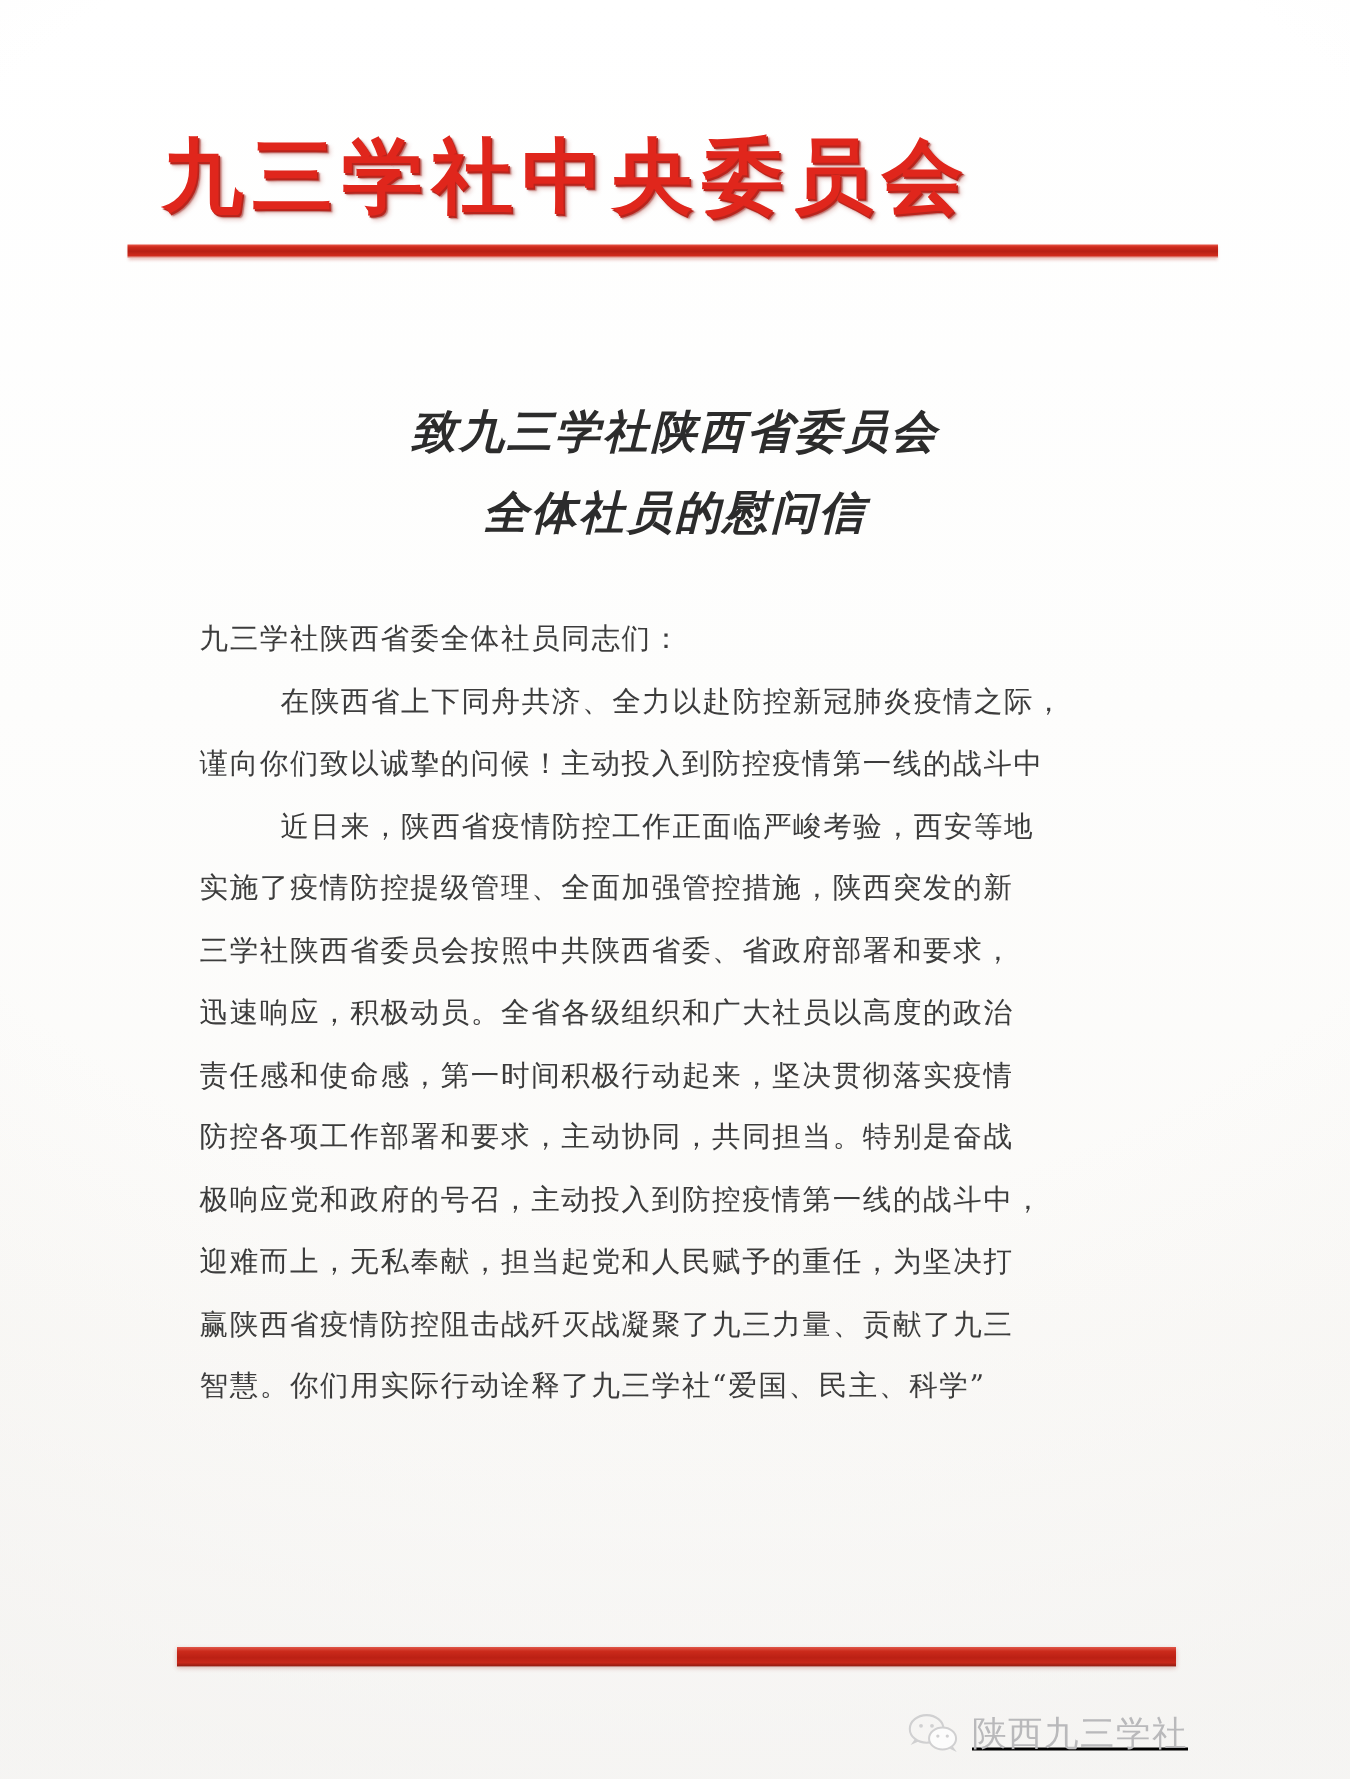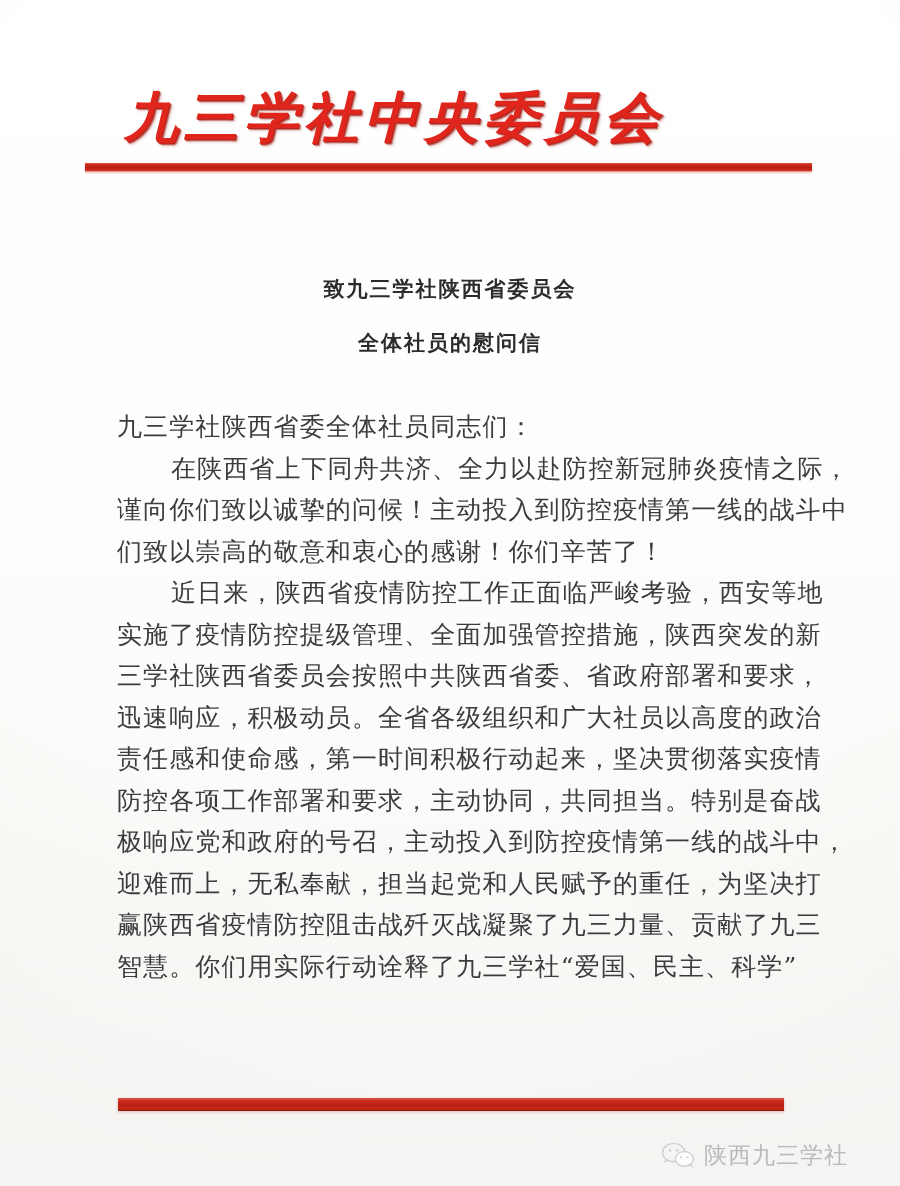--- a/index.html
+++ b/index.html
@@ -26,24 +26,23 @@
     inset: 0;
     background:
       radial-gradient(ellipse 120% 70% at 50% 30%, rgba(255,255,255,0) 55%, rgba(236,234,230,0.45) 100%);
     pointer-events: none;
   }
 
   
   .masthead {
     position: absolute;
     top: 86px;
-    left: 16px;
+    left: 0;
     width: 756px;
     text-align: center;
-    font-style: italic;
   }
   .masthead-title {
     font-family: "DejaVu Serif", "Liberation Serif", serif;
     font-size: 54px;
     font-weight: 700;
     letter-spacing: 6px;
     line-height: 1.15;
     color: #e0261c;
     text-shadow:
       1px 1px 0 #b8241c,
@@ -70,42 +69,44 @@
   .doc-title {
     position: absolute;
     top: 262px;
     left: 0;
     width: 900px;
     text-align: center;
     color: #2c2c2c;
   }
   .doc-title-line {
     font-family: "DejaVu Serif", "Liberation Serif", serif;
-    font-size: 21px;
+    font-size: 30px;
     font-weight: 700;
     letter-spacing: 2px;
     line-height: 54px;
     white-space: nowrap;
+    font-style: italic;
   }
 
   
   .letter-body {
     position: absolute;
     top: 406px;
     left: 117px;
     width: 672px;
     color: #3c3c3c;
   }
   .body-line {
     font-family: "DejaVu Serif", "Liberation Serif", serif;
-    font-size: 25px;
+    font-size: 19px;
     line-height: 41.5px;
     letter-spacing: 1.1px;
     white-space: nowrap;
     color: #3c3c3c;
+    margin-left: 16px;
   }
   .body-line.indent {
     text-indent: 54px;
   }
   .body-line.salutation {
     text-indent: 0;
   }
 
   
   .bottom-bar {
@@ -125,23 +126,24 @@
 
   
   .footer {
     position: absolute;
     top: 1140px;
     left: 0;
     width: 900px;
     display: flex;
     align-items: center;
     justify-content: flex-end;
-    padding-right: 52px;
+    padding-right: 108px;
     box-sizing: border-box;
     gap: 9px;
+    text-decoration: underline;
   }
   .wechat-icon {
     width: 34px;
     height: 30px;
     flex: 0 0 auto;
     display: block;
     opacity: 0.75;
   }
   .footer-text {
     font-family: "DejaVu Serif", "Liberation Serif", serif;
@@ -165,21 +167,20 @@
   <div class="doc-title">
     <div class="doc-title-line">致九三学社陕西省委员会</div>
     <div class="doc-title-line">全体社员的慰问信</div>
   </div>
 
   <div class="letter-body">
     <div class="body-line salutation">九三学社陕西省委全体社员同志们：</div>
 
     <div class="body-line indent">在陕西省上下同舟共济、全力以赴防控新冠肺炎疫情之际，</div>
     <div class="body-line">谨向你们致以诚挚的问候！主动投入到防控疫情第一线的战斗中</div>
-    <div class="body-line">们致以崇高的敬意和衷心的感谢！你们辛苦了！</div>
 
     <div class="body-line indent">近日来，陕西省疫情防控工作正面临严峻考验，西安等地</div>
     <div class="body-line">实施了疫情防控提级管理、全面加强管控措施，陕西突发的新</div>
     <div class="body-line">三学社陕西省委员会按照中共陕西省委、省政府部署和要求，</div>
     <div class="body-line">迅速响应，积极动员。全省各级组织和广大社员以高度的政治</div>
     <div class="body-line">责任感和使命感，第一时间积极行动起来，坚决贯彻落实疫情</div>
     <div class="body-line">防控各项工作部署和要求，主动协同，共同担当。特别是奋战</div>
     <div class="body-line">极响应党和政府的号召，主动投入到防控疫情第一线的战斗中，</div>
     <div class="body-line">迎难而上，无私奉献，担当起党和人民赋予的重任，为坚决打</div>
     <div class="body-line">赢陕西省疫情防控阻击战歼灭战凝聚了九三力量、贡献了九三</div>

